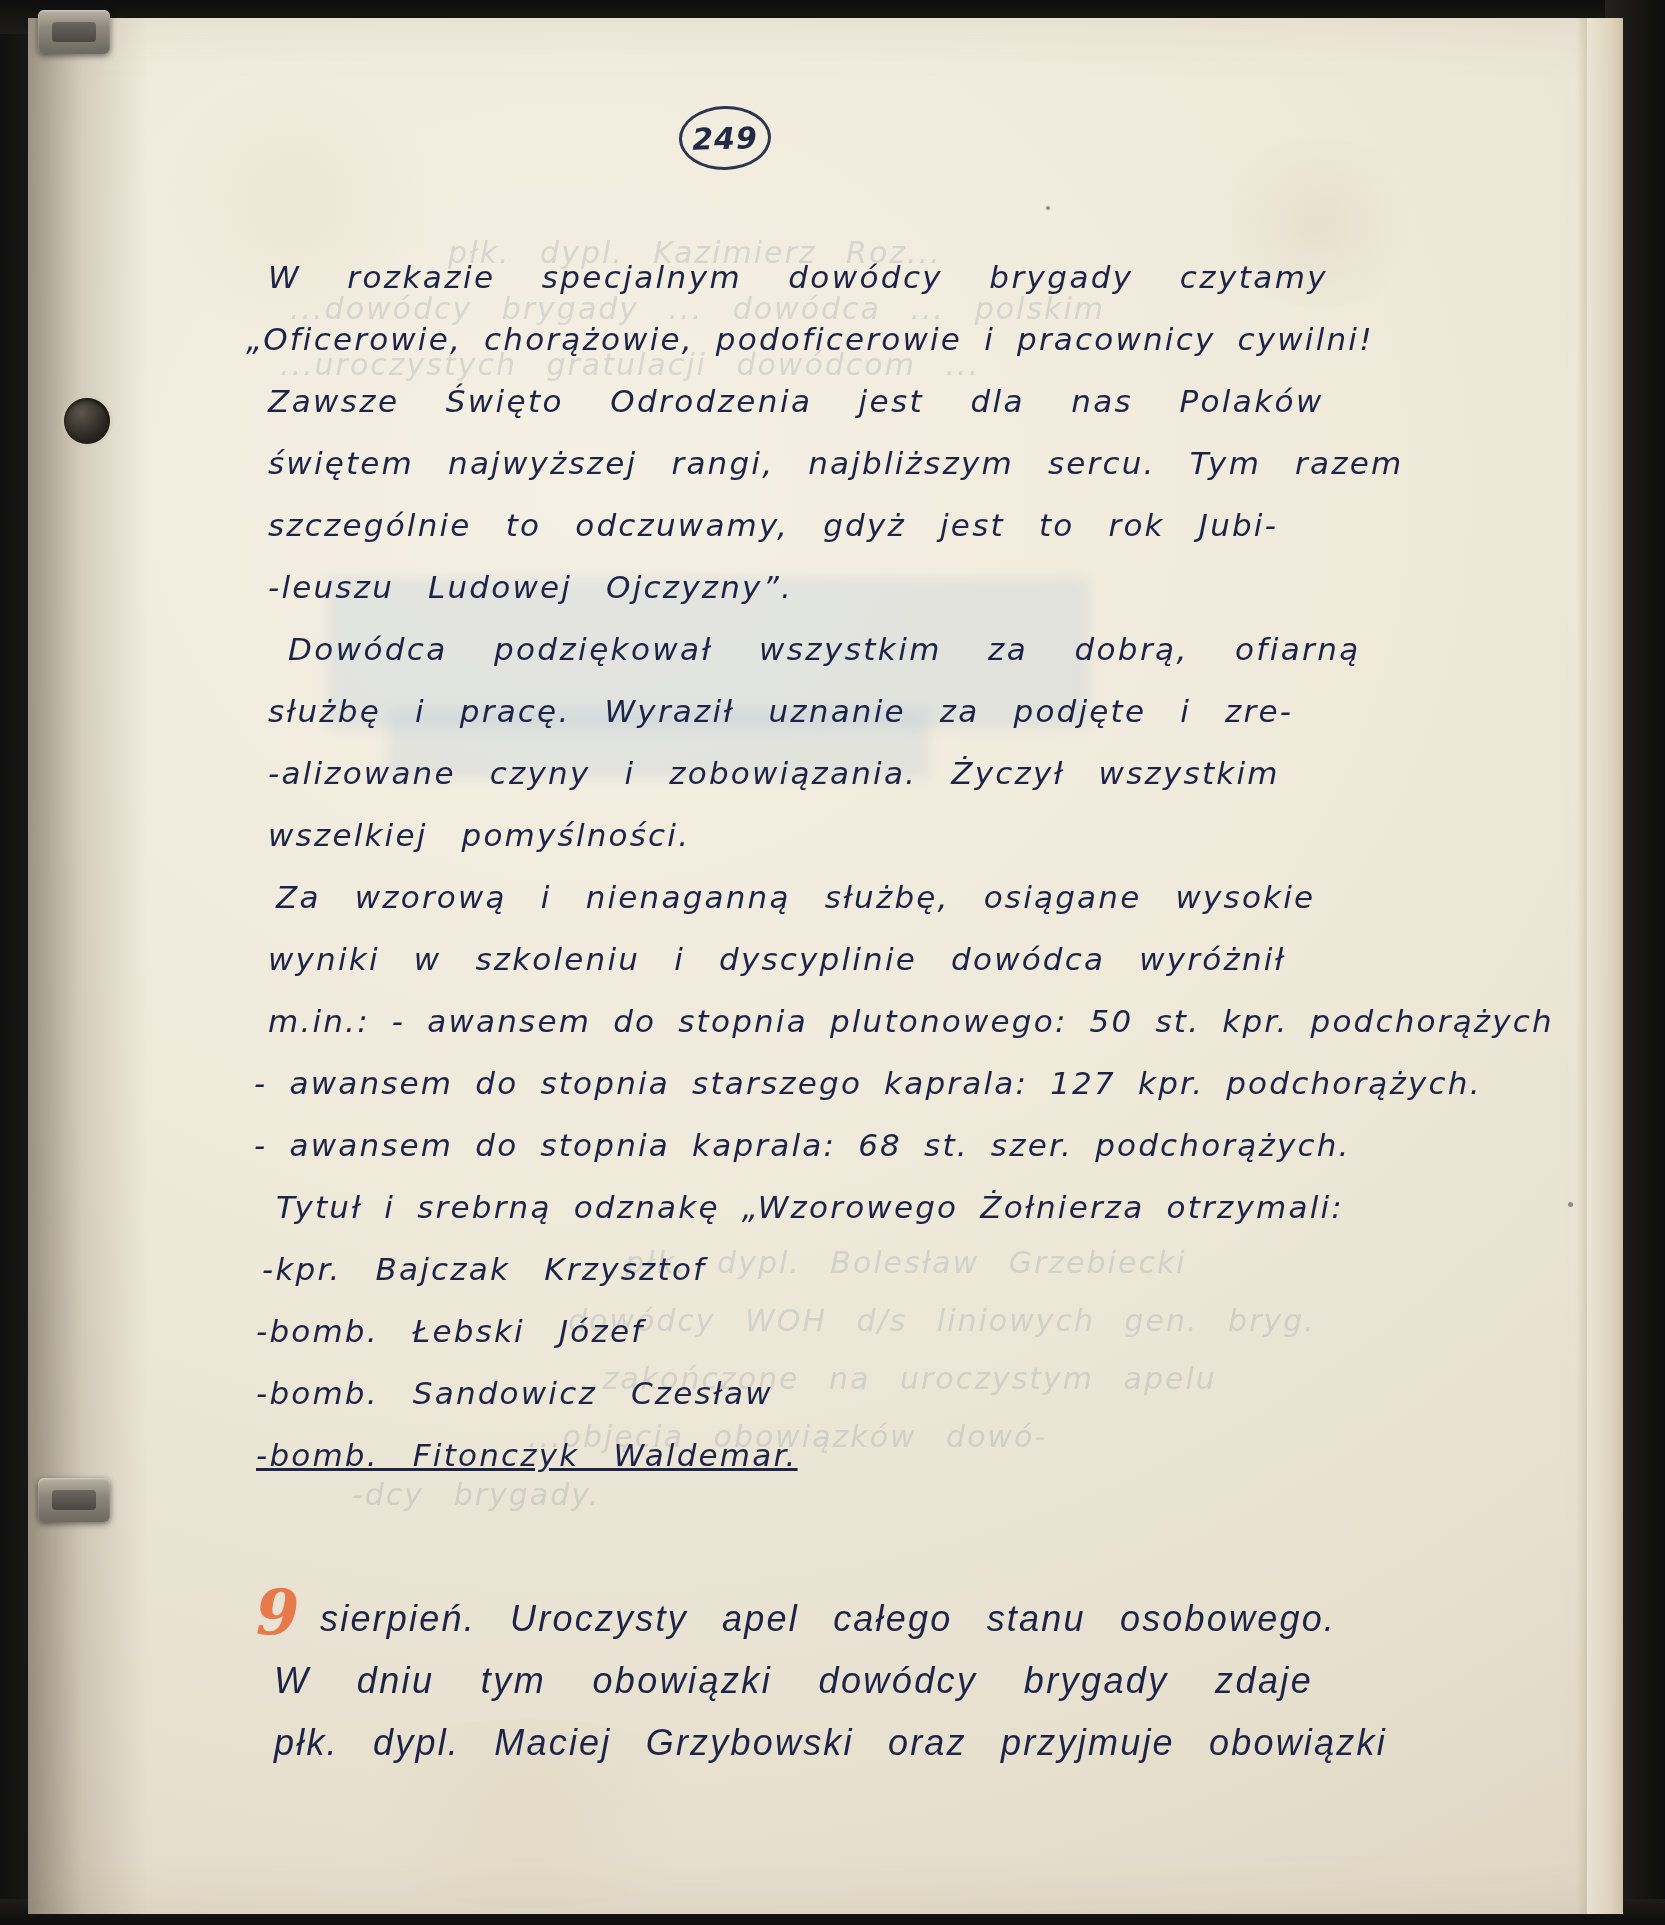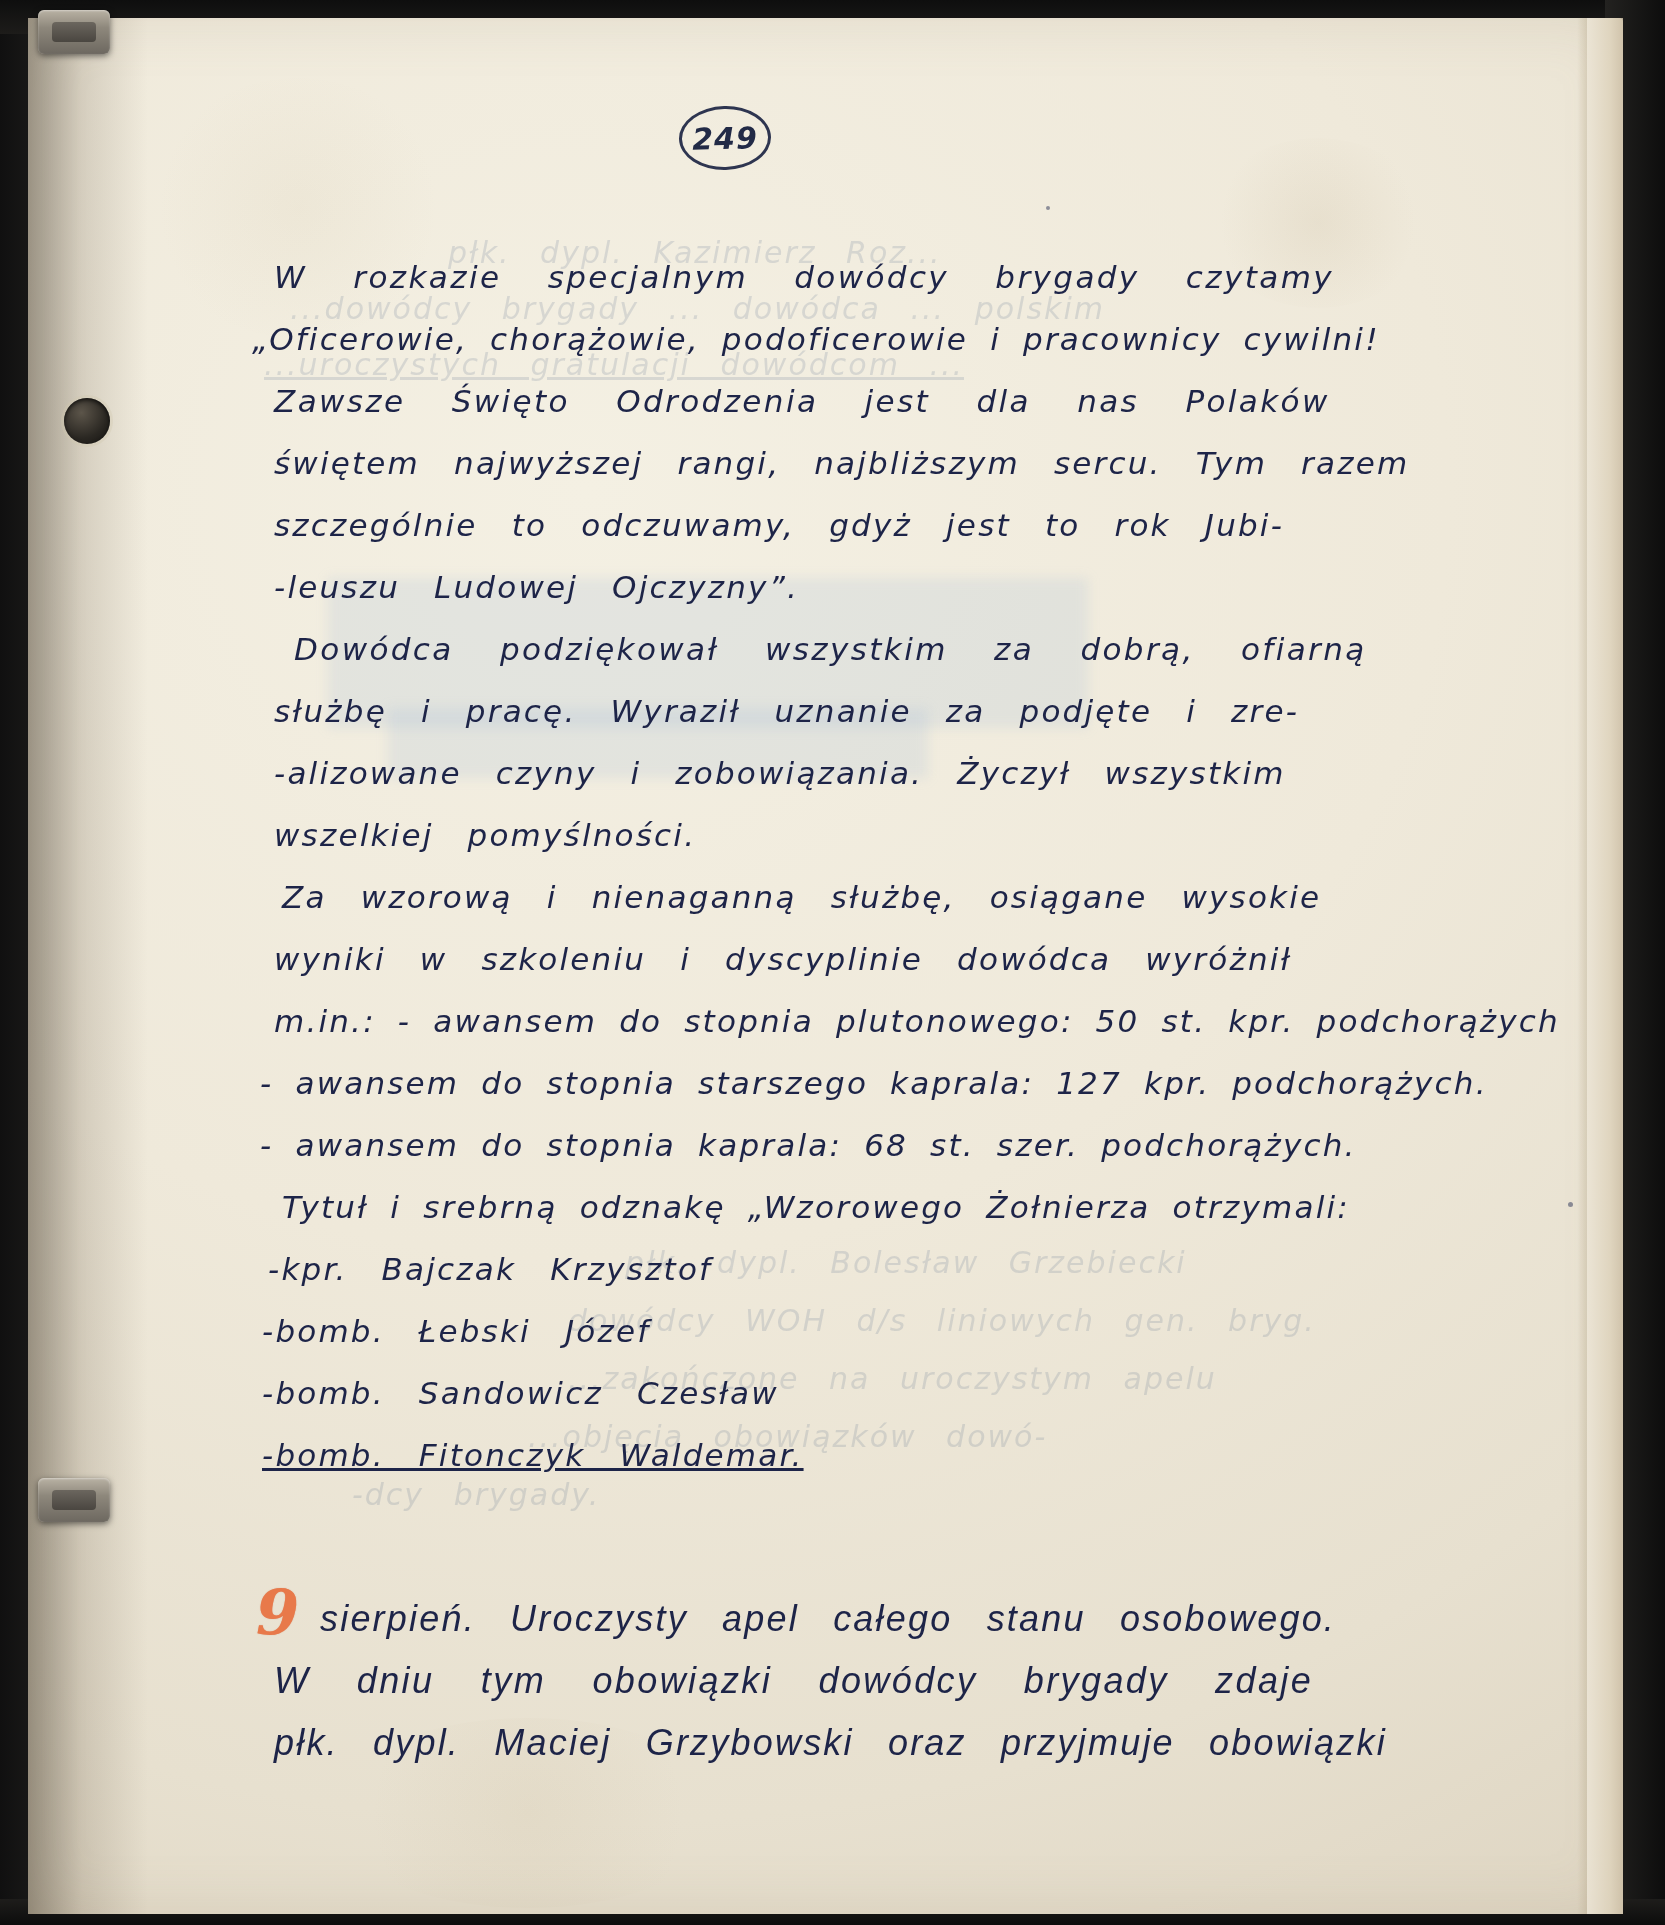--- a/index.html
+++ b/index.html
@@ -133,21 +133,21 @@
     letter-spacing: 1px;
     display: flex;
     align-items: center;
     justify-content: center;
     transform: rotate(-1.5deg);
   }
 
   
   #handwriting {
     position: absolute;
-    left: 246px;
+    left: 240px;
     top: 228px;
     width: 1230px;
     color: #1d2448;
     font-family: "DejaVu Sans", sans-serif;
     font-style: italic;
     font-size: 31px;
     line-height: 62px;
     letter-spacing: 0.4px;
     white-space: nowrap;
   }
@@ -240,21 +240,21 @@
 
     <div class="blotch" style="left:1180px;top:120px;width:220px;height:170px;background:radial-gradient(circle,rgba(190,172,140,.16),rgba(190,172,140,0) 70%);"></div>
     <div class="blotch" style="left:300px;top:1700px;width:400px;height:190px;background:radial-gradient(circle,rgba(195,178,145,.13),rgba(195,178,145,0) 70%);"></div>
     <div class="blotch" style="left:120px;top:60px;width:300px;height:260px;background:radial-gradient(circle,rgba(205,190,158,.12),rgba(205,190,158,0) 70%);"></div>
 
     <div class="smudge" style="left:300px;top:560px;width:760px;height:150px;"></div>
     <div class="smudge" style="left:360px;top:690px;width:540px;height:70px;"></div>
 
     <div class="ghost" style="left:420px;top:206px;">płk. dypl. Kazimierz Roz...</div>
     <div class="ghost" style="left:262px;top:262px;">...dowódcy brygady ... dowódca ... polskim</div>
-    <div class="ghost" style="left:236px;top:318px;text-decoration:underline;">...uroczystych gratulacji dowódcom ...</div>
+    <div class="ghost" style="left:252px;top:318px;">...uroczystych gratulacji dowódcom ...</div>
     <div class="ghost" style="left:560px;top:1216px;margin-left:37px;">płk. dypl. Bolesław Grzebiecki</div>
     <div class="ghost" style="left:540px;top:1274px;">dowódcy WOH d/s liniowych gen. bryg.</div>
     <div class="ghost" style="left:540px;top:1332px;">...zakończone na uroczystym apelu</div>
     <div class="ghost" style="left:500px;top:1390px;">...objęcia obowiązków dowó-</div>
     <div class="ghost" style="left:288px;top:1448px;margin-left:36px;">-dcy brygady.</div>
 
     <div class="clip" style="top:-8px;"></div>
     <div class="ring" style="top:380px;"></div>
     <div class="clip" style="top:1460px;"></div>
 

